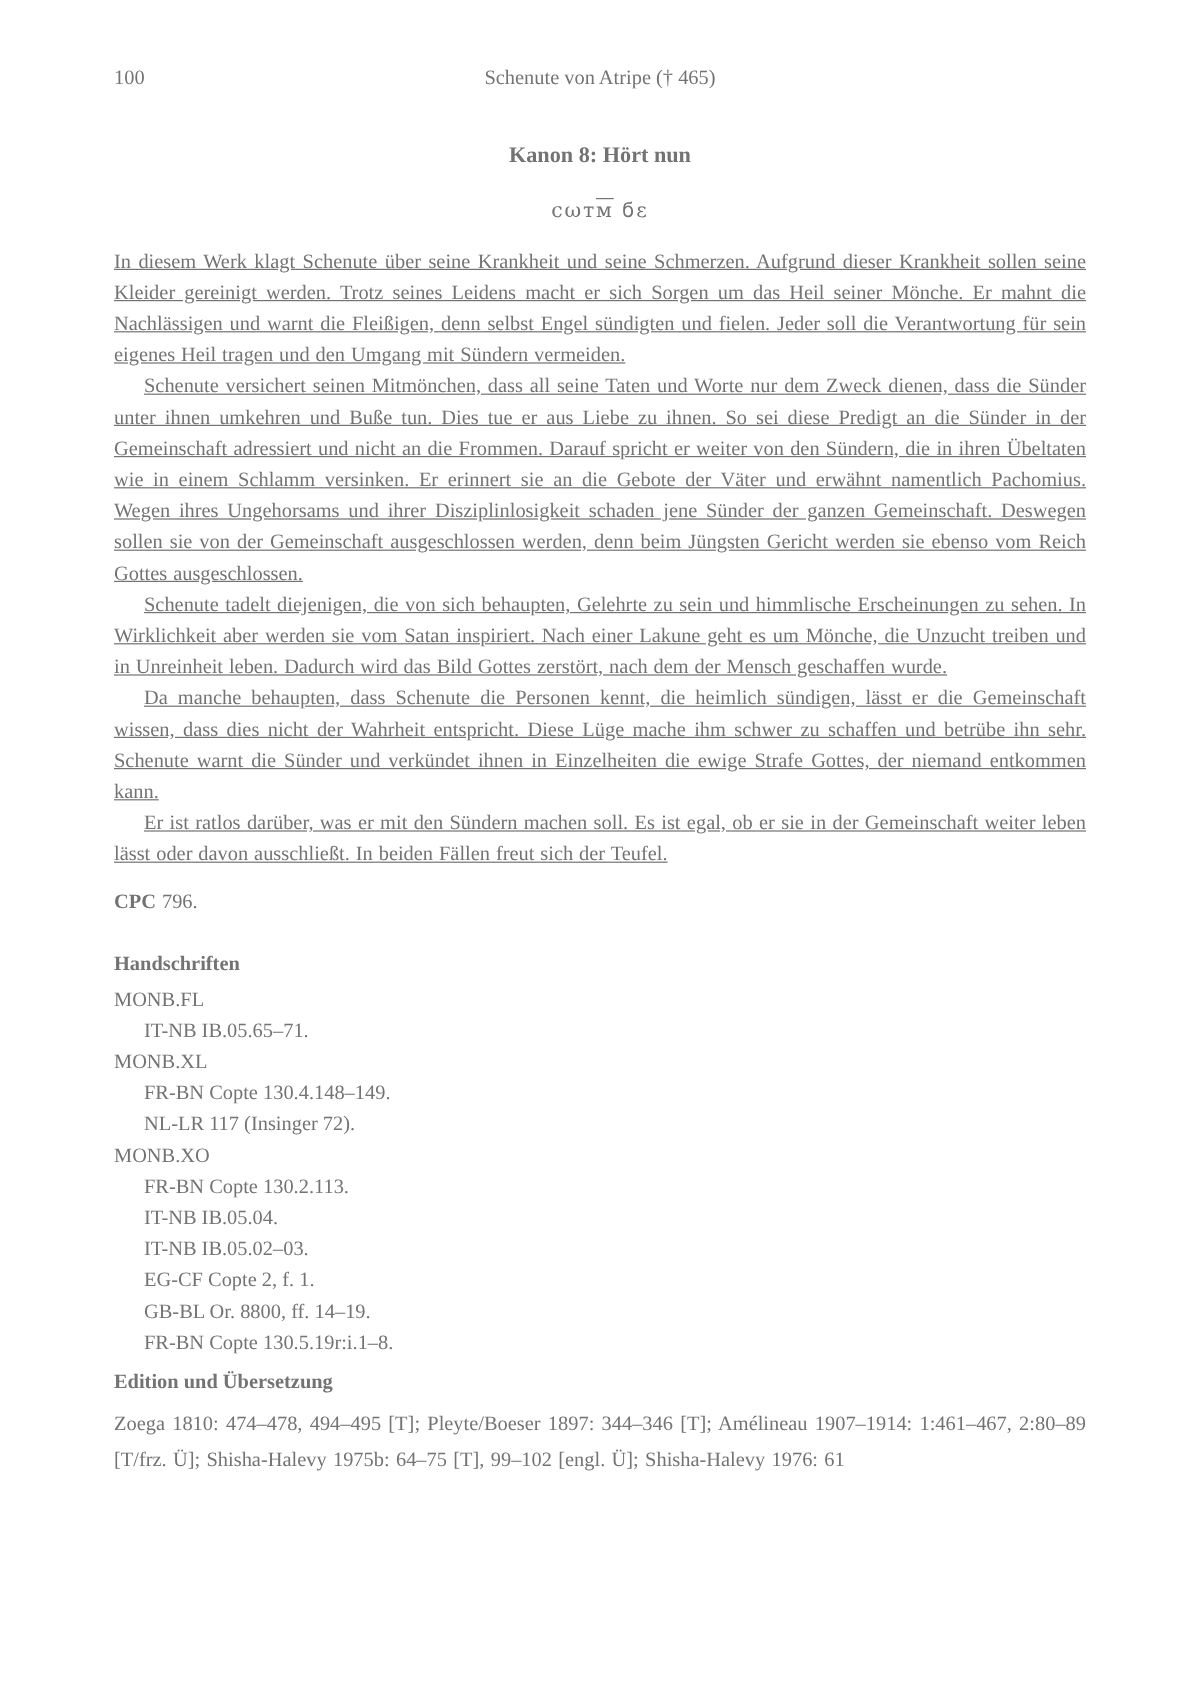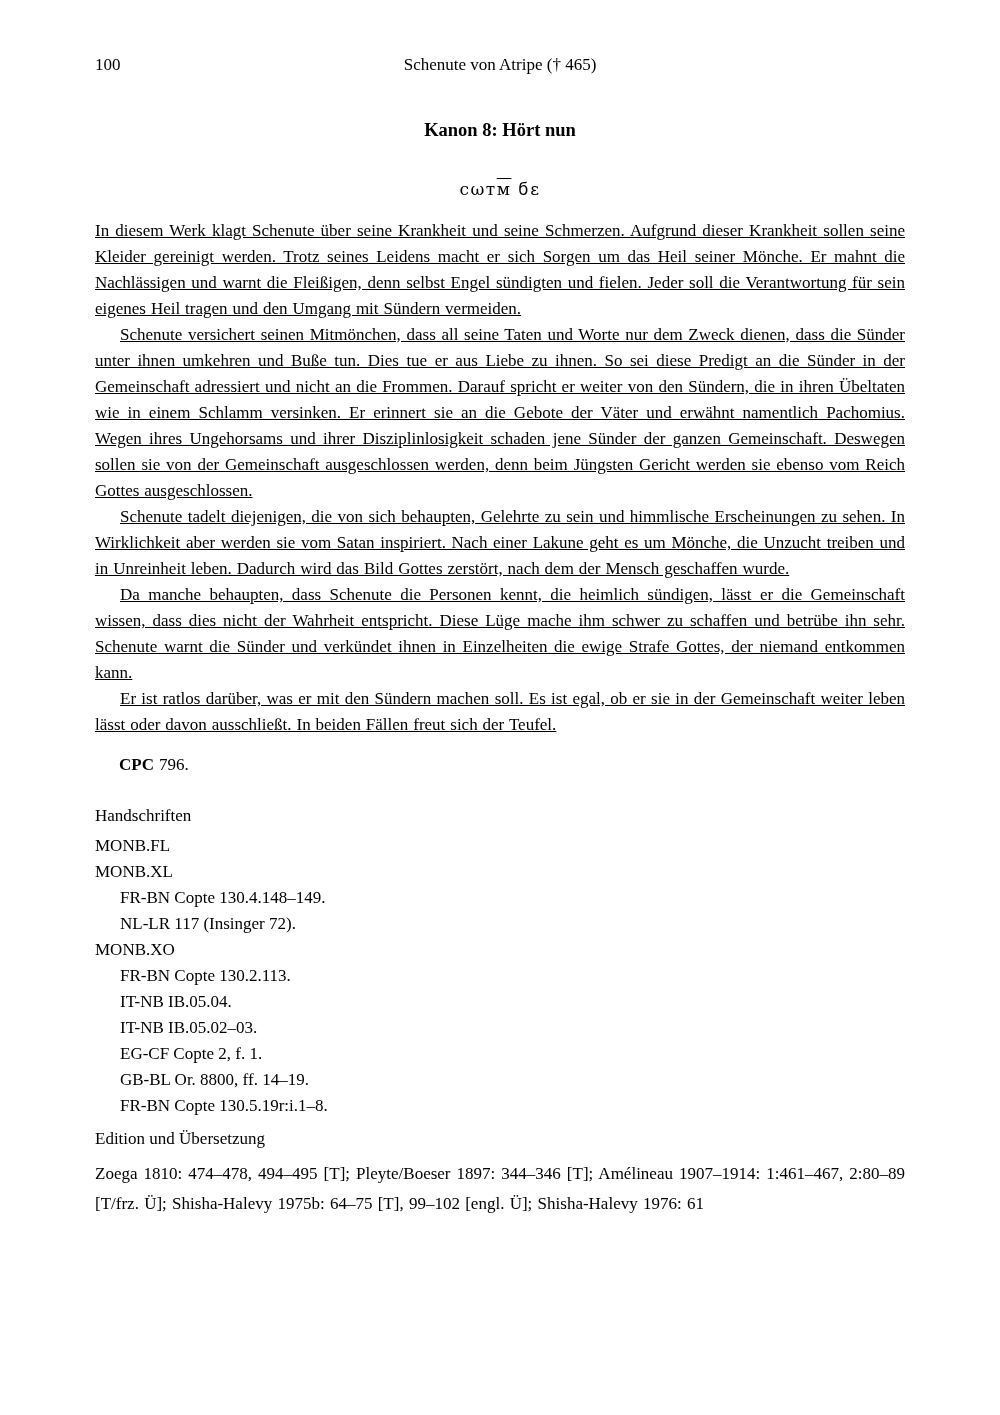--- a/index.html
+++ b/index.html
@@ -2,21 +2,21 @@
 <html lang="de"><head>
 <meta charset="utf-8">
 <style>
   * { margin: 0; padding: 0; box-sizing: border-box; }
   html, body { background: #e8e8e8; }
   .page {
     width: 1000px;
     height: 1415px;
     margin: 0 auto;
     background: #ffffff;
-    color: #000000;
+    color: #737373;
     font-family: "Liberation Serif", "DejaVu Serif", serif;
     font-size: 17px;
     padding: 54px 95px 40px 95px;
     position: relative;
     overflow: hidden;
   }
   .running-head {
     position: relative;
     height: 22px;
     line-height: 22px;
@@ -32,45 +32,45 @@
     display: block;
   }
   .kanon-title {
     margin-top: 42px;
     text-align: center;
     font-weight: bold;
     font-size: 18.5px;
     line-height: 24px;
   }
   .coptic-line {
-    margin-top: 35px;
+    margin-top: 22px;
     text-align: center;
     font-size: 17px;
     line-height: 24px;
     letter-spacing: 1.5px;
     font-family: "DejaVu Serif", "DejaVu Sans", serif;
   }
   .coptic-overline { text-decoration: overline; }
   .summary {
     margin-top: 17px;
   }
   .summary p {
     text-align: justify;
     line-height: 26px;
     word-spacing: 0.04em;
     text-decoration: underline;
   }
   .summary p.indent { text-indent: 25px; }
-  .meta-line { line-height: 26px; margin-left: 24px; }
+  .meta-line { line-height: 26px; }
   .cpc-line { margin-top: 14px; }
   .dialect-line { margin-top: 21px; }
   .bold { font-weight: bold; }
   .value-after-label { margin-left: 5px; }
   .section-heading {
-    font-weight: normal;
+    font-weight: bold;
     line-height: 26px;
   }
   .handschriften-heading { margin-top: 25px; }
   .ms-list { margin-top: 4px; list-style: none; }
   .ms-list li { line-height: 26px; }
   .ms-list li.sub { padding-left: 25px; }
   .edition-heading { margin-top: 7px; }
   .edition-text {
     margin-top: 7px;
     text-align: justify;
@@ -102,20 +102,21 @@
 
   <div class="meta-line cpc-line">
     <span class="bold">CPC</span><span class="value-after-label">796.</span>
   </div>
 
 
   <div class="section-heading handschriften-heading">Handschriften</div>
 
   <ul class="ms-list">
     <li>MONB.FL</li>
+    <li class="sub">IT-NB IB.05.65–71.</li>
     <li>MONB.XL</li>
     <li class="sub">FR-BN Copte 130.4.148–149.</li>
     <li class="sub">NL-LR 117 (Insinger 72).</li>
     <li>MONB.XO</li>
     <li class="sub">FR-BN Copte 130.2.113.</li>
     <li class="sub">IT-NB IB.05.04.</li>
     <li class="sub">IT-NB IB.05.02–03.</li>
     <li class="sub">EG-CF Copte 2, f. 1.</li>
     <li class="sub">GB-BL Or. 8800, ff. 14–19.</li>
     <li class="sub">FR-BN Copte 130.5.19r:i.1–8.</li>

